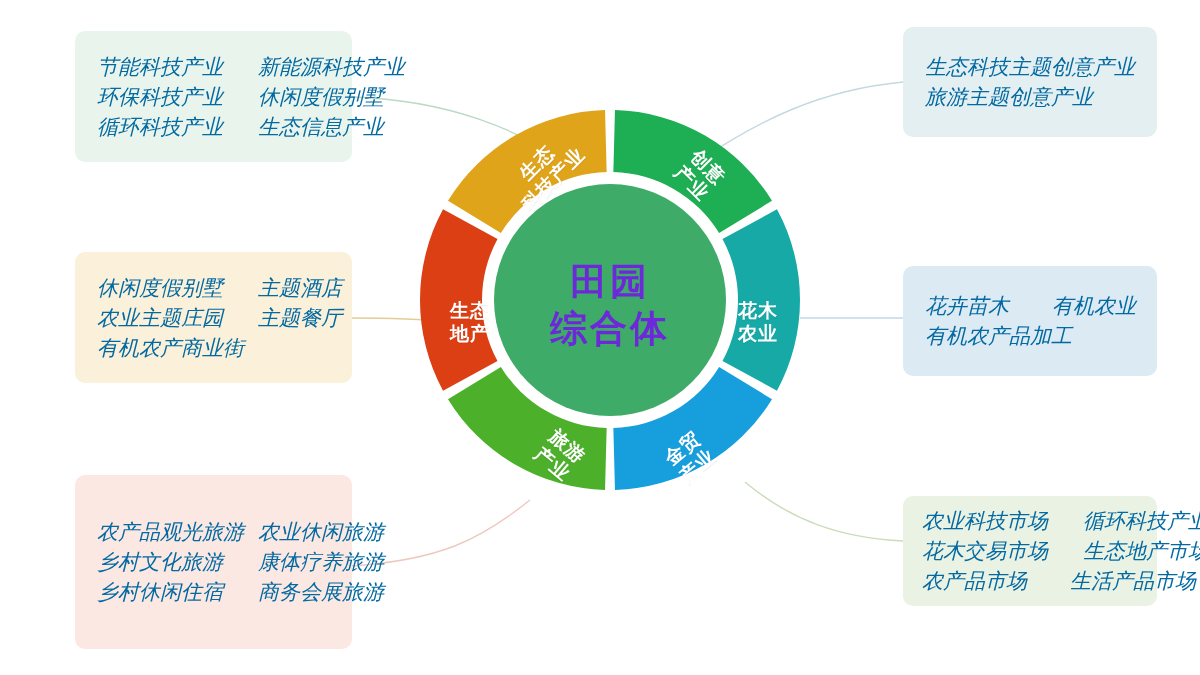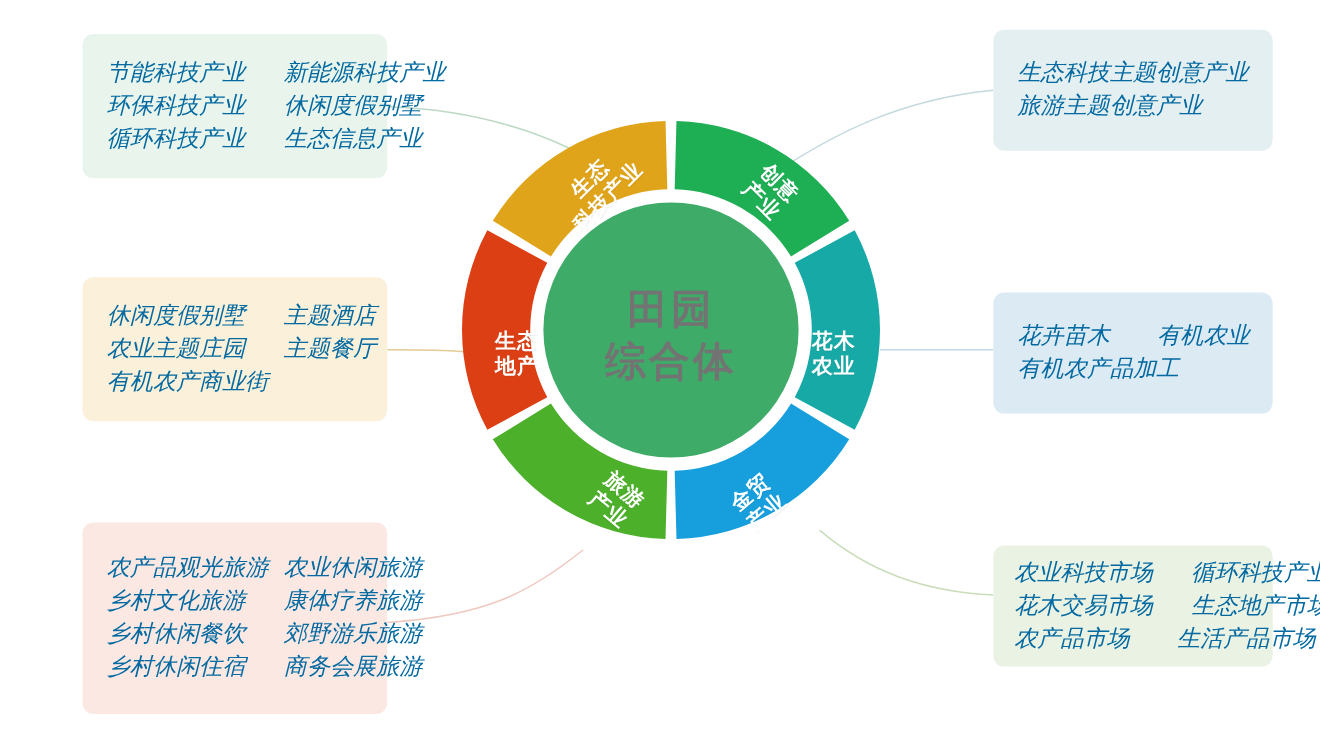--- a/index.html
+++ b/index.html
@@ -50,21 +50,21 @@
     text-align:center;
     letter-spacing:1px;
     white-space:nowrap;
     transform-origin:50% 50%;
     text-shadow:0 1px 1px rgba(0,0,0,0.07);
   }
   .hubtext{
     position:absolute;
     left:500px;top:258px;width:220px;
     text-align:center;
-    color:#737373;
+    color:#6d28d9;
     font-weight:bold;
     font-size:37px;
     line-height:47px;
     letter-spacing:3px;
   }
   svg{position:absolute;left:0;top:0;}
 </style>
 </head>
 <body>
 
@@ -148,24 +148,20 @@
   <div class="infobox" id="box-tourism">
       <div class="irow">
         <span class="c1">农产品观光旅游</span>
         <span class="c2">农业休闲旅游</span>
       </div>
       <div class="irow">
         <span class="c1">乡村文化旅游</span>
         <span class="c2">康体疗养旅游</span>
       </div>
       <div class="irow">
-        <span class="c1">乡村休闲餐饮</span>
-        <span class="c2">郊野游乐旅游</span>
-      </div>
-      <div class="irow">
         <span class="c1">乡村休闲住宿</span>
         <span class="c2">商务会展旅游</span>
       </div>
     </div>
   <div class="infobox" id="box-creative">
       <div class="irow">
         <span class="c1">生态科技主题创意产业</span>
         <span class="c2"></span>
       </div>
       <div class="irow">

